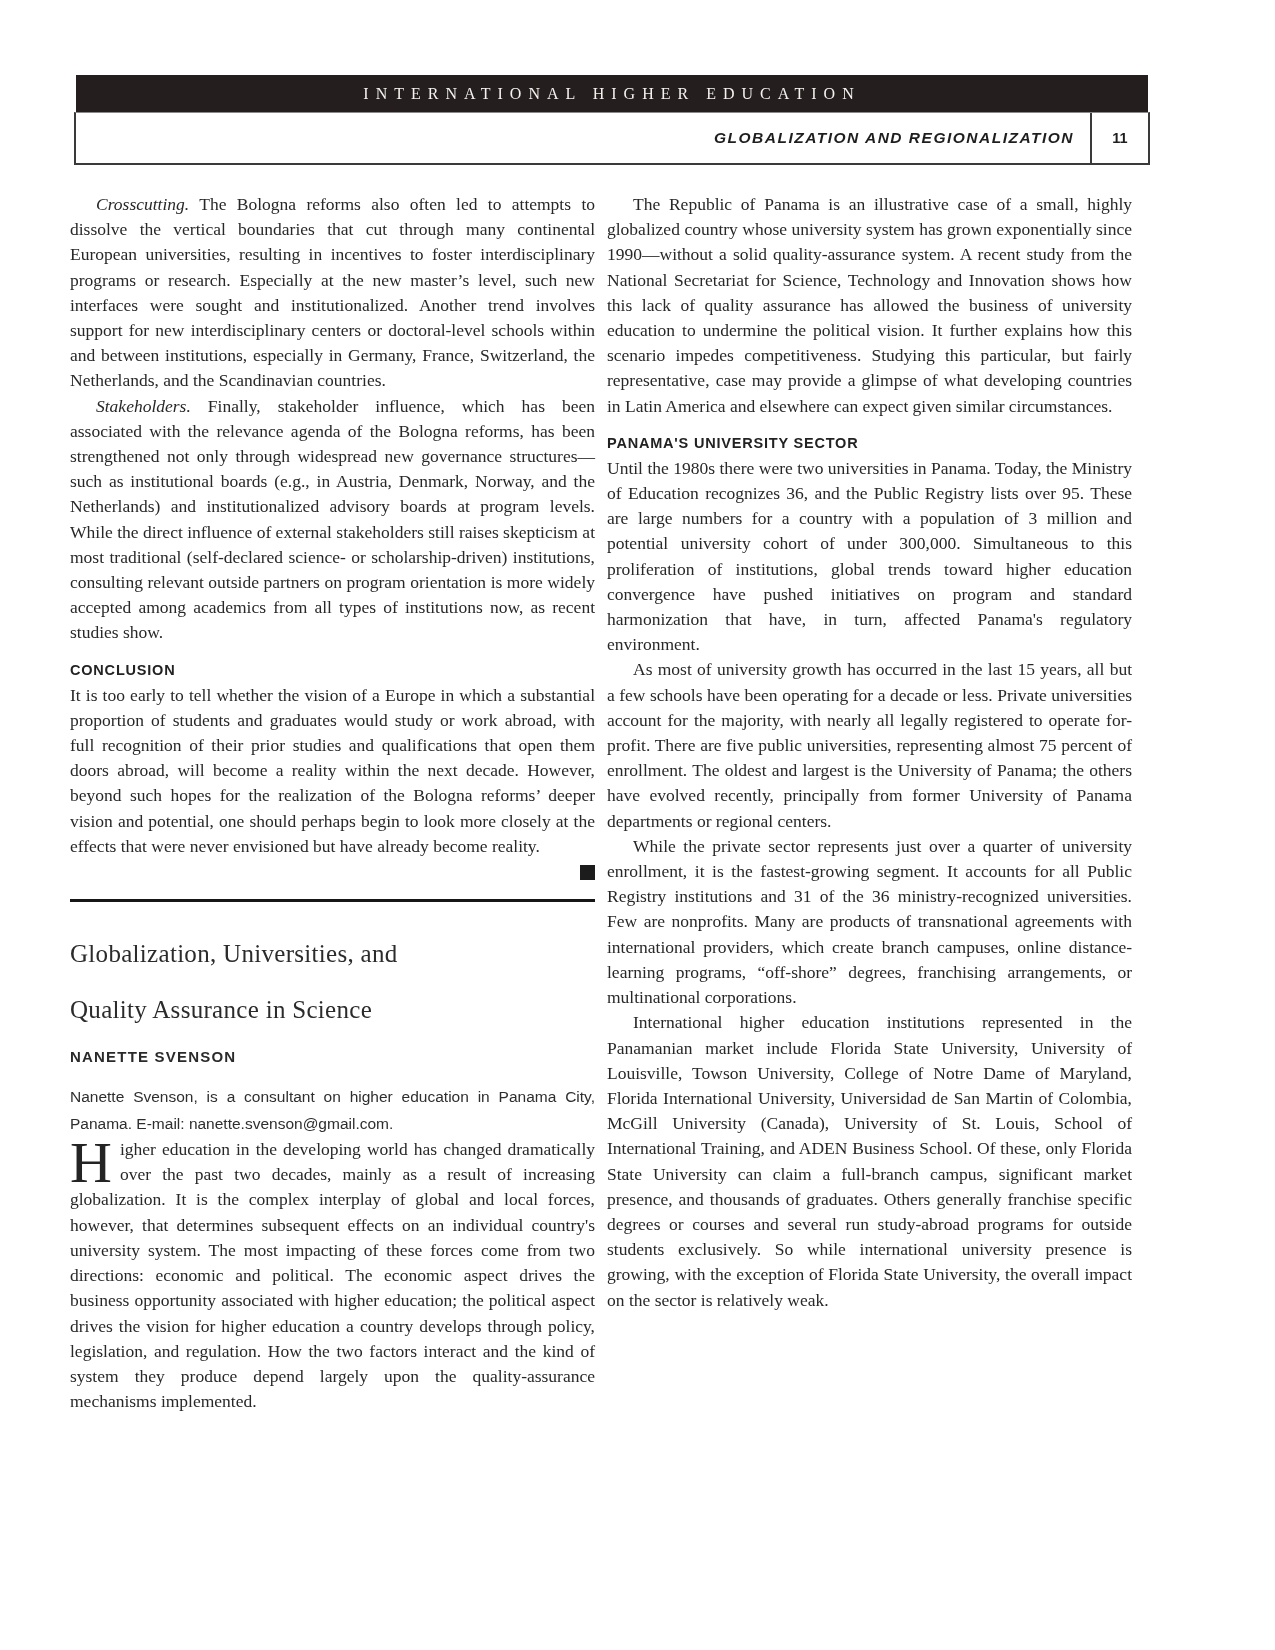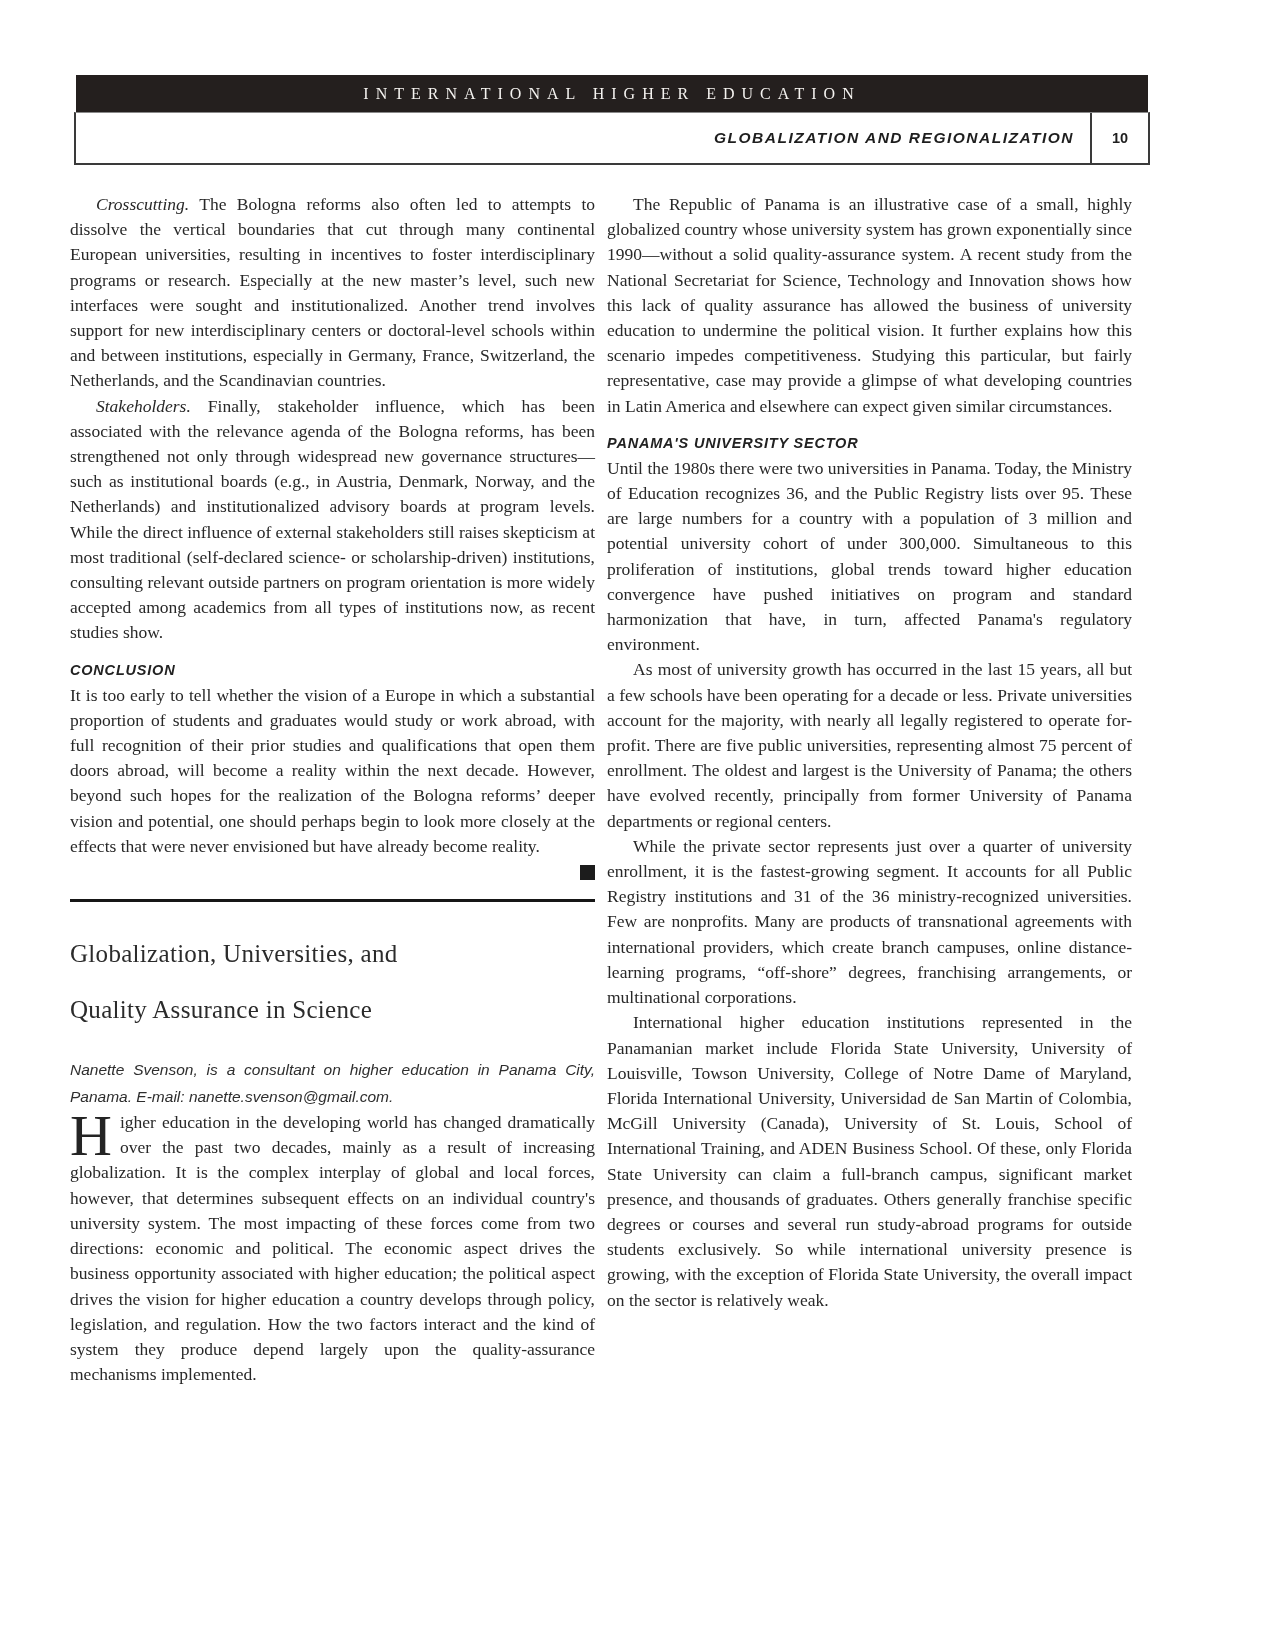--- a/index.html
+++ b/index.html
@@ -81,21 +81,20 @@
   p.body-text.indent { text-indent: 26px; }
   .lead-italic { font-style: italic; }
 
   .kicker {
     font-family: "Liberation Sans", sans-serif;
     font-weight: bold;
     font-size: 14.5px;
     letter-spacing: 0.8px;
     color: #222222;
     margin: 16px 0 5px 0;
-    font-style: italic;
   }
 
   .endmark-row {
     display: flex; justify-content: flex-end;
     margin-top: 6px; height: 16px;
   }
   .endmark {
     width: 15px; height: 15px;
     background: #1c1c1c;
   }
@@ -118,21 +117,20 @@
     margin: 10px 0 0 0;
     font-family: "Liberation Sans", sans-serif;
     font-weight: bold;
     font-size: 15px;
     letter-spacing: 1.2px;
     color: #2a2a2a;
   }
   .article-bio {
     margin: 18px 0 0 0;
     font-family: "Liberation Sans", sans-serif;
-    font-style: italic;
     font-size: 15.5px;
     line-height: 27px;
     text-align: justify;
     color: #2e2e2e;
   }
   .article-intro { margin-top: 28px; }
   .dropcap {
     float: left;
     font-family: "Liberation Serif", serif;
     font-size: 58px;
@@ -145,21 +143,21 @@
 <body>
 
 <div class="page">
 
   <div class="band">
     <span class="band-title">INTERNATIONAL HIGHER EDUCATION</span>
   </div>
 
   <div class="section-box">
     <span class="section-label">GLOBALIZATION AND REGIONALIZATION</span>
-    <span class="page-number-cell">10</span>
+    <span class="page-number-cell">11</span>
   </div>
 
   <div class="content">
 
     <div class="col">
 
       <p class="body-text indent"><span class="lead-italic">Crosscutting.</span> <span>The Bologna reforms also often led to attempts to dissolve the vertical boundaries that cut through many continental European universities, resulting in incentives to foster interdisciplinary programs or research. Especially at the new master’s level, such new interfaces were sought and institutionalized. Another trend involves support for new interdisciplinary centers or doctoral-level schools within and between institutions, especially in Germany, France, Switzerland, the Netherlands, and the Scandinavian countries.</span></p>
 
       <p class="body-text indent"><span class="lead-italic">Stakeholders.</span> <span>Finally, stakeholder influence, which has been associated with the relevance agenda of the Bologna reforms, has been strengthened not only through widespread new governance structures—such as institutional boards (e.g., in Austria, Denmark, Norway, and the Netherlands) and institutionalized advisory boards at program levels. While the direct influence of external stakeholders still raises skepticism at most traditional (self-declared science- or scholarship-driven) institutions, consulting relevant outside partners on program orientation is more widely accepted among academics from all types of institutions now, as recent studies show.</span></p>
 
@@ -168,20 +166,21 @@
       <p class="body-text">It is too early to tell whether the vision of a Europe in which a substantial proportion of students and graduates would study or work abroad, with full recognition of their prior studies and qualifications that open them doors abroad, will become a reality within the next decade. However, beyond such hopes for the realization of the Bologna reforms’ deeper vision and potential, one should perhaps begin to look more closely at the effects that were never envisioned but have already become reality.</p>
 
       <div class="endmark-row">
         <div class="endmark"></div>
       </div>
 
       <hr class="article-rule">
 
       <h1 class="article-title"><span>Globalization, Universities, and</span><br><span>Quality Assurance in Science</span></h1>
 
+      <div class="article-author">NANETTE SVENSON</div>
 
       <p class="article-bio">Nanette Svenson, is a consultant on higher education in Panama City, Panama. E-mail: nanette.svenson@gmail.com.</p>
 
       <p class="body-text article-intro"><span class="dropcap">H</span><span>igher education in the developing world has changed dramatically over the past two decades, mainly as a result of increasing globalization. It is the complex interplay of global and local forces, however, that determines subsequent effects on an individual country's university system. The most impacting of these forces come from two directions: economic and political. The economic aspect drives the business opportunity associated with higher education; the political aspect drives the vision for higher education a country develops through policy, legislation, and regulation. How the two factors interact and the kind of system they produce depend largely upon the quality-assurance mechanisms implemented.</span></p>
 
     </div>
 
     <div class="col">
 
       <p class="body-text indent">The Republic of Panama is an illustrative case of a small, highly globalized country whose university system has grown exponentially since 1990—without a solid quality-assurance system. A recent study from the National Secretariat for Science, Technology and Innovation shows how this lack of quality assurance has allowed the business of university education to undermine the political vision. It further explains how this scenario impedes competitiveness. Studying this particular, but fairly representative, case may provide a glimpse of what developing countries in Latin America and elsewhere can expect given similar circumstances.</p>

